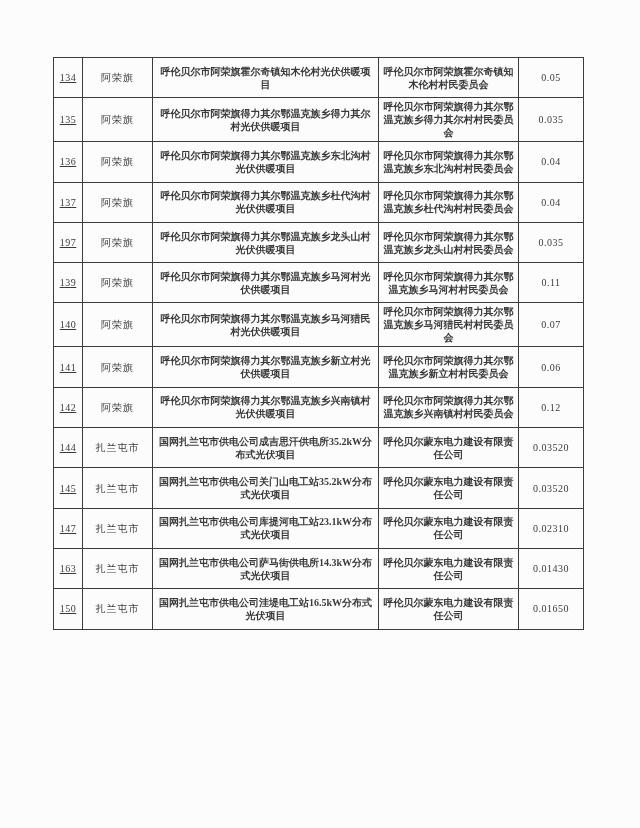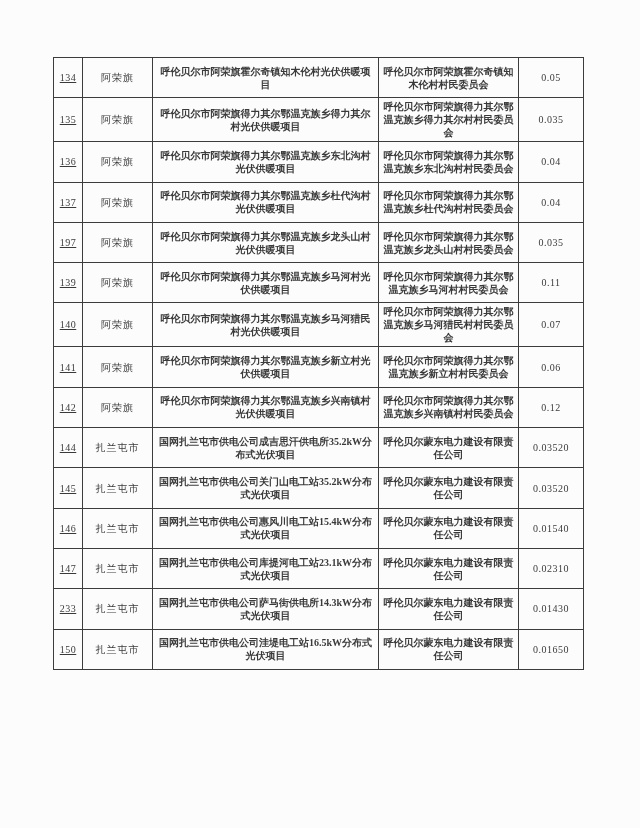--- a/index.html
+++ b/index.html
@@ -138,38 +138,31 @@
   </tr>
 
   <tr class="doc-row">
     <td class="c-no">145</td>
     <td class="c-region">扎兰屯市</td>
     <td class="c-project">国网扎兰屯市供电公司关门山电工站35.2kW分布式光伏项目</td>
     <td class="c-org">呼伦贝尔蒙东电力建设有限责任公司</td>
     <td class="c-value">0.03520</td>
   </tr>
 
-  <tr class="doc-row">
-    <td class="c-no">146</td>
-    <td class="c-region">扎兰屯市</td>
-    <td class="c-project">国网扎兰屯市供电公司惠风川电工站15.4kW分布式光伏项目</td>
-    <td class="c-org">呼伦贝尔蒙东电力建设有限责任公司</td>
-    <td class="c-value">0.01540</td>
-  </tr>
 
   <tr class="doc-row">
     <td class="c-no">147</td>
     <td class="c-region">扎兰屯市</td>
     <td class="c-project">国网扎兰屯市供电公司库提河电工站23.1kW分布式光伏项目</td>
     <td class="c-org">呼伦贝尔蒙东电力建设有限责任公司</td>
     <td class="c-value">0.02310</td>
   </tr>
 
   <tr class="doc-row">
-    <td class="c-no">233</td>
+    <td class="c-no">163</td>
     <td class="c-region">扎兰屯市</td>
     <td class="c-project">国网扎兰屯市供电公司萨马街供电所14.3kW分布式光伏项目</td>
     <td class="c-org">呼伦贝尔蒙东电力建设有限责任公司</td>
     <td class="c-value">0.01430</td>
   </tr>
 
 
   <tr class="doc-row">
     <td class="c-no">150</td>
     <td class="c-region">扎兰屯市</td>

